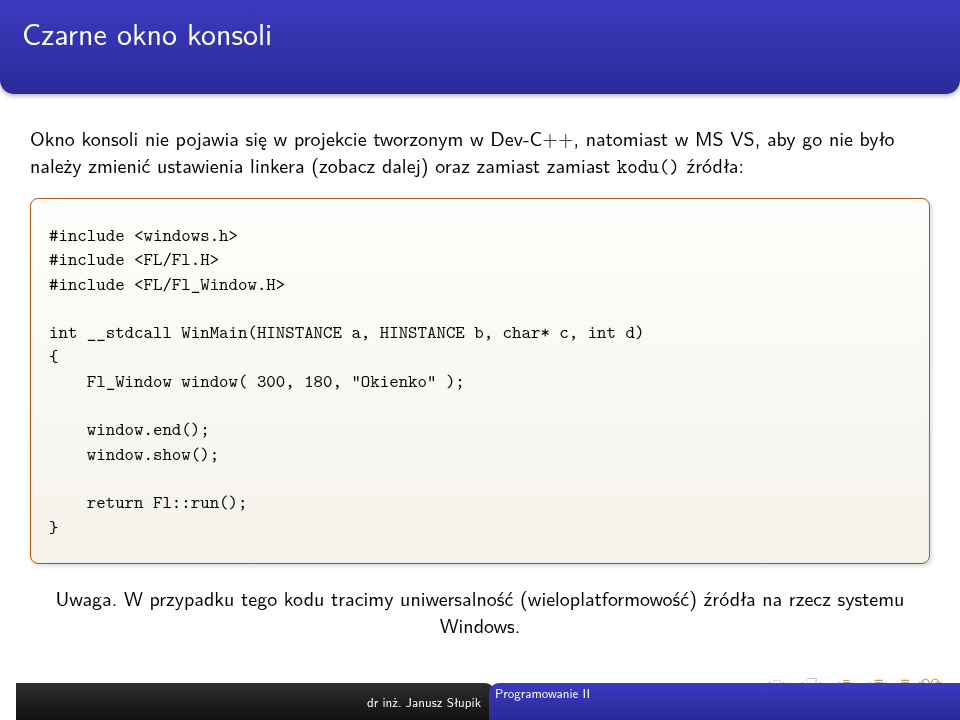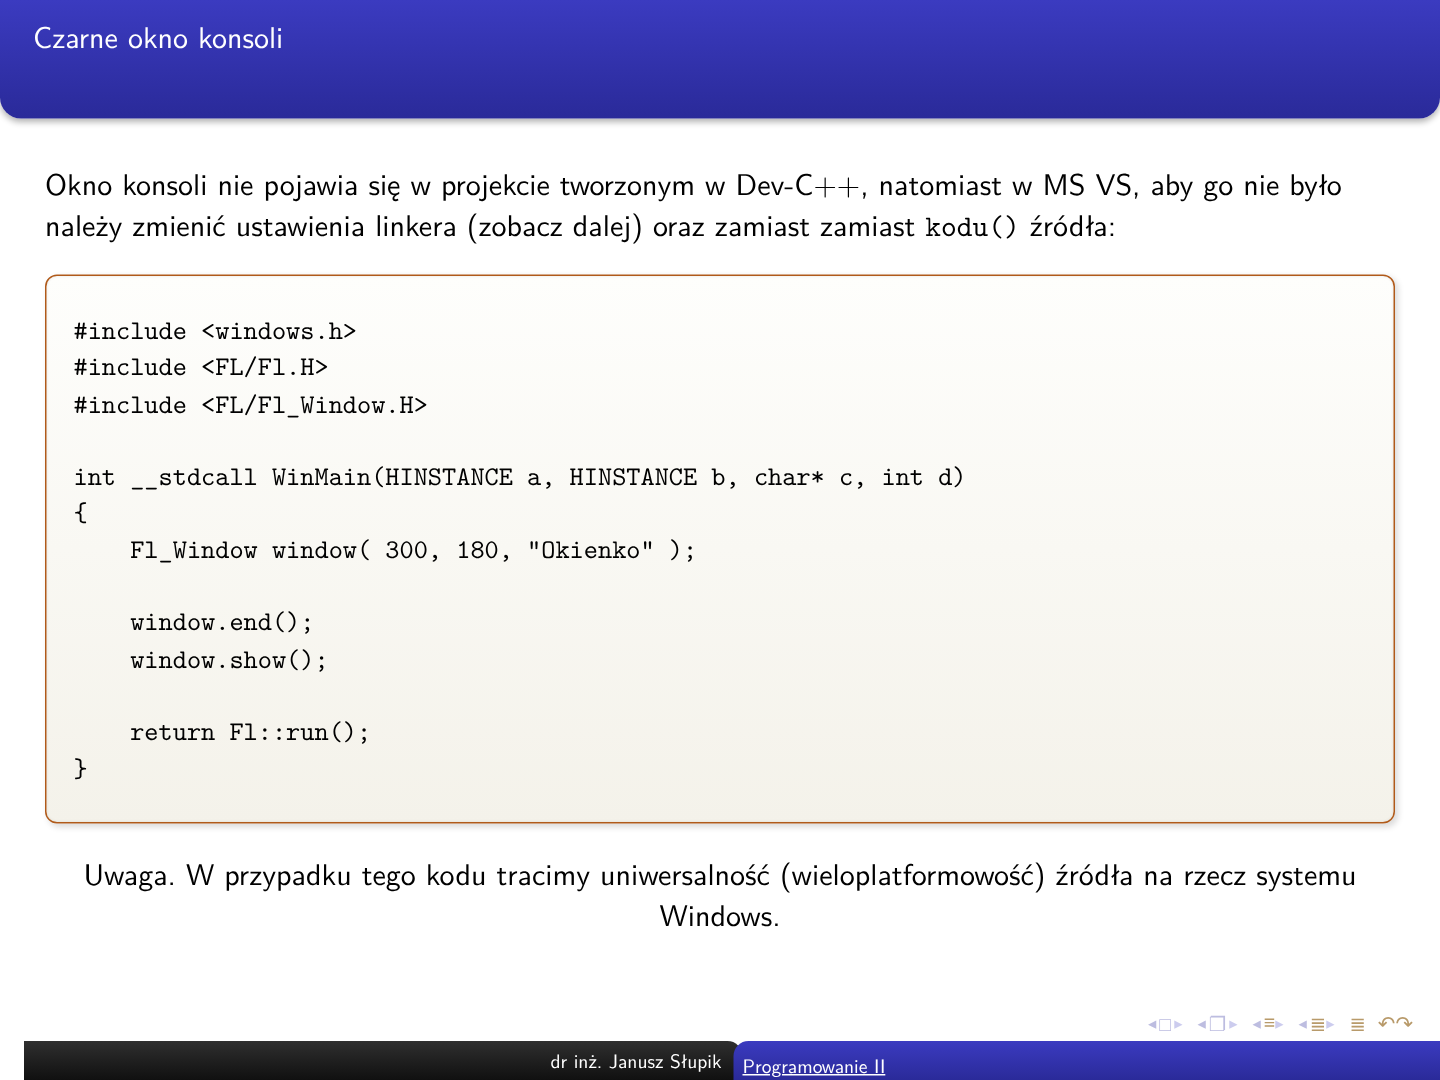--- a/index.html
+++ b/index.html
@@ -16,21 +16,21 @@
     position: relative;
     background: #fff;
   }
   .title-bar {
     background: #3333b3;
     background: linear-gradient(to bottom, #3b3bc0 0%, #2a2a99 100%);
     color: #fff;
     padding: 10px 22px 40px 22px;
     border-radius: 0 0 14px 14px;
     box-shadow: 0 2px 4px rgba(0,0,0,0.3);
-    font-size: 20px;
+    font-size: 30px;
     font-weight: 400;
     margin-bottom: 30px;
   }
   .content {
     padding: 0 30px 0 30px;
   }
   .body-text {
     font-size: 20px;
     line-height: 1.35;
     margin-bottom: 18px;
@@ -51,43 +51,42 @@
   .after-text {
     font-size: 20px;
     line-height: 1.35;
     text-align: center;
   }
   .footer {
     position: absolute;
     bottom: 0;
     left: 16px;
     right: 0;
-    height: 26px;
+    height: 37px;
     display: flex;
     font-size: 13px;
     color: #fff;
   }
   .footer-left {
     flex: 1;
     background: linear-gradient(to bottom, #2f2f2f 0%, #101010 100%);
     display: flex;
     align-items: center;
     justify-content: flex-end;
     padding-right: 14px;
     border-radius: 0 10px 0 0;
   }
   .footer-right {
     flex: 1;
     background: linear-gradient(to bottom, #3b3bc0 0%, #2a2a99 100%);
     display: flex;
-    align-items: flex-end;
+    align-items: flex-start;
     padding-left: 6px;
     border-radius: 10px 0 0 0;
     margin-left: -6px;
-    text-decoration: underline;
   }
   .nav-symbols {
     position: absolute;
     bottom: 28px;
     right: 18px;
     font-size: 12px;
     color: #bdbde0;
     display: flex;
     gap: 10px;
     align-items: center;

